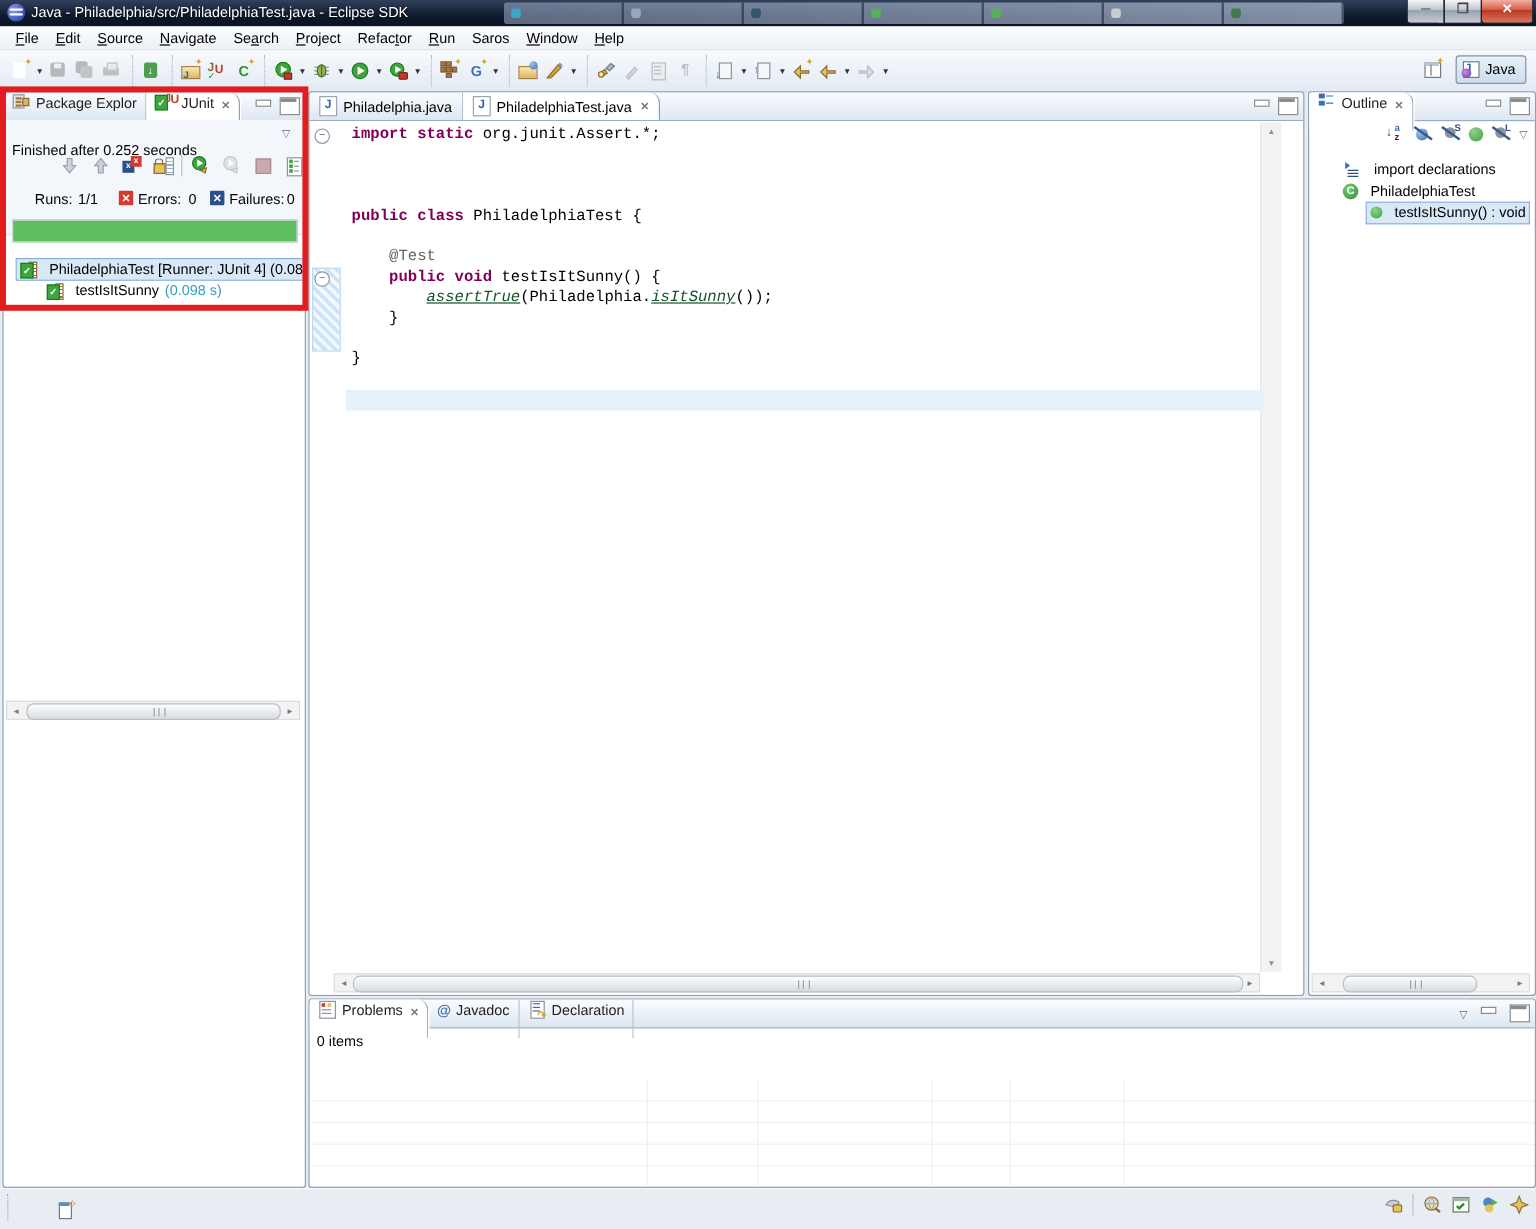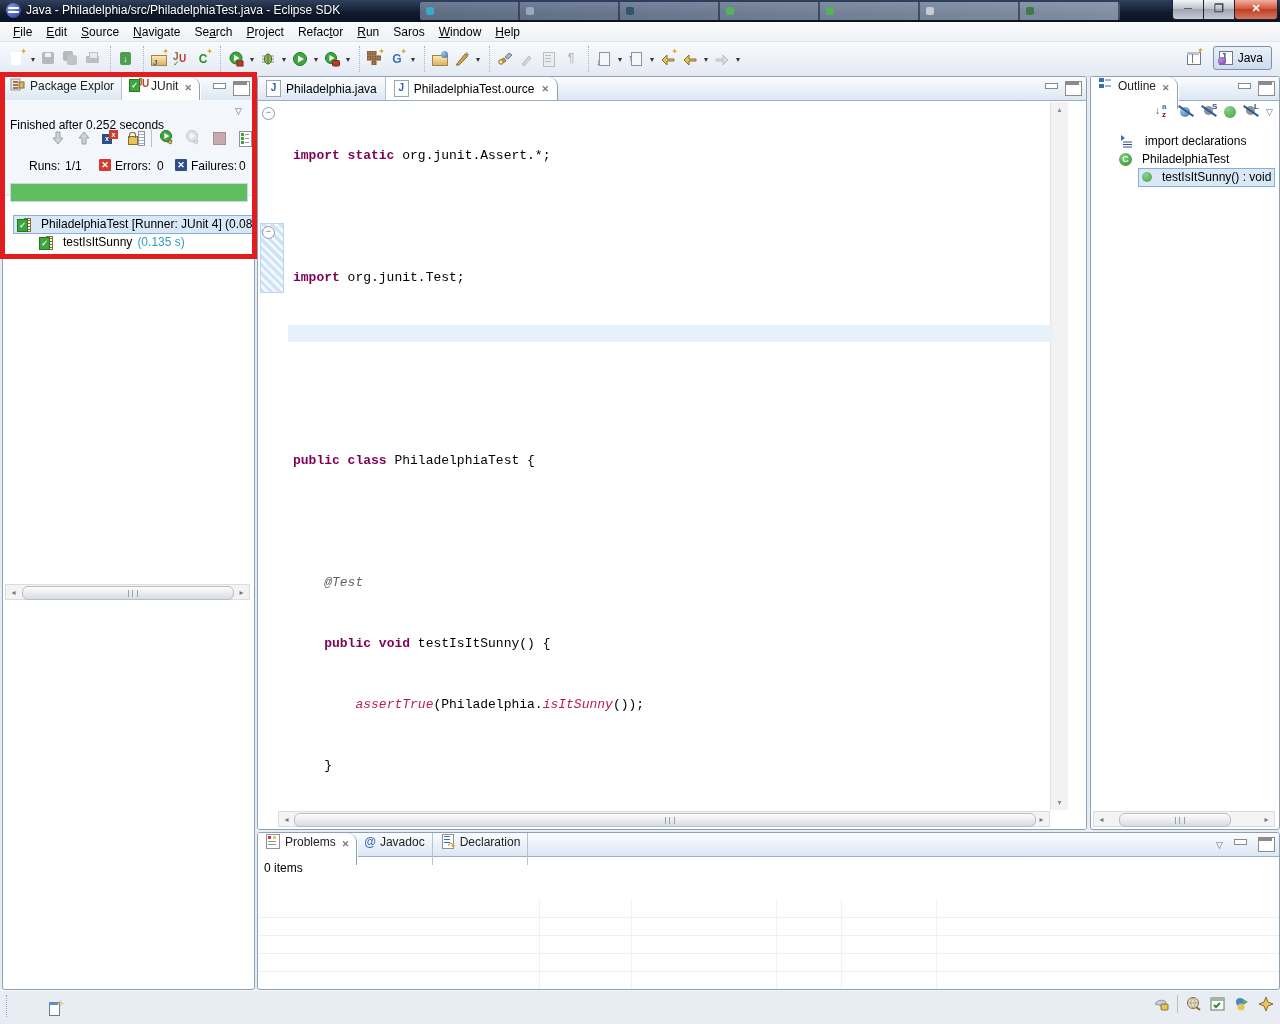--- a/index.html
+++ b/index.html
@@ -72,24 +72,24 @@
   #ft-menu{width:14px;height:10px;margin:0 8px 0 8px;border-top:3px solid #4a7ab5;border-bottom:3px solid #4a7ab5;background:linear-gradient(#f1f4f9 0 2px,#4a7ab5 2px 5px,#f1f4f9 5px);}
   
   #annotation-rect{left:0px;top:72px;width:247px;height:177px;border:5px solid #e11d1d;z-index:50;pointer-events:none;}
   
   #editor-panel{left:257px;top:76px;width:828px;height:752px;}
   .etab{display:flex;align-items:center;padding:0 8px;border-right:1px solid #b6c3d2;white-space:nowrap;}
   .etab.active{background:#fff;border-right:1px solid #8ea0b5;border-radius:0 9px 0 0;}
   .jicon{width:13px;height:15px;background:#fff;border:1px solid #9aa6b4;color:#2e5fb0;font-weight:bold;font-size:10px;line-height:14px;text-align:center;margin-right:5px;}
   #code-area{position:absolute;left:0;top:24px;right:0;bottom:0;background:#fff;}
   #code-lines{position:absolute;left:35px;top:3px;font-family:"Liberation Mono",monospace;font-size:13px;}
-  .cl{height:17px;white-space:pre;position:relative;z-index:2;margin-top:44px;}
+  .cl{height:17px;white-space:pre;position:relative;z-index:2;}
   .tk-k{color:#7f0055;font-weight:bold;}
-  .tk-a{color:#646464;font-style:italic;}
-  .tk-i{font-style:italic;color:#be185d;}
+  .tk-a{color:#646464;}
+  .tk-i{font-style:italic;color:#14532d;text-decoration:underline;}
   .tk-p{color:#000;}
   #cur-line{position:absolute;left:30px;top:224px;width:765px;height:17px;background:#e7f1fc;z-index:1;}
   #range-hatch{position:absolute;left:2px;top:122px;width:22px;height:68px;background:repeating-linear-gradient(45deg,#cfe3f6 0 3px,#f2f8fe 3px 6px);border:1px solid #bcd6ee;z-index:3;}
   .fold{position:absolute;left:4px;width:11px;height:11px;border:1px solid #8b98a6;border-radius:50%;background:#fff;color:#667;font-size:9px;line-height:9px;text-align:center;z-index:4;}
   #vscroll{position:absolute;right:18px;top:1px;width:17px;height:708px;background:#f2f2f3;border-left:1px solid #e2e4e7;}
   .varr{position:absolute;left:3px;width:11px;height:11px;color:#8a929c;font-size:8px;line-height:11px;text-align:center;}
   
   #outline-panel{left:1090px;top:76px;width:188px;height:752px;}
   #outline-toolbar{position:absolute;right:6px;top:27px;display:flex;align-items:center;gap:7px;}
   .slash{position:relative;}
@@ -491,21 +491,21 @@
         </span>
       <span class="titem" style="white-space:nowrap">PhiladelphiaTest [Runner: JUnit 4] (0.08</span>
     </span>
   </div>
   <div class="trow" style="top:156px;width:100%">
     <span style="margin-left:36px" class="testok">
         <span class="ln"></span>
         <span class="pg">✓</span>
       </span>
     <span class="titem">testIsItSunny</span>
-    <span class="ttime">(0.135 s)</span>
+    <span class="ttime">(0.098 s)</span>
   </div>
 
   <div class="hscroll" style="left:2px;top:507px;width:245px">
     <span class="arr" style="left:2px">◂</span>
     <span class="arr" style="right:2px">▸</span>
     <span class="thumb" style="left:16px;width:210px">
         <span class="grip3"></span>
       </span>
   </div>
 
@@ -514,37 +514,36 @@
 <div class="abs" id="annotation-rect"></div>
 
 <div class="abs panel" id="editor-panel">
   <div class="tabrow">
     <div class="etab">
       <span class="jicon">J</span>
       <span>Philadelphia.java</span>
     </div>
     <div class="etab active">
       <span class="jicon">J</span>
-      <span>PhiladelphiaTest.ource</span>
+      <span>PhiladelphiaTest.java</span>
       <span class="x" style="margin-left:7px;color:#777;font-size:9px;font-weight:bold">✕</span>
     </div>
     <div class="minmax">
       <span class="mm min"></span>
       <span class="mm max"></span>
     </div>
   </div>
   <div id="code-area">
     <div id="cur-line"></div>
     <div id="range-hatch"></div>
     <span class="fold" style="top:6px">−</span>
     <span class="fold" style="top:125px">−</span>
     <div id="code-lines">
         <div class="cl"><span class="tk-k">import static</span><span class="tk-p"> org.junit.Assert.*;</span></div>
         <div class="cl"></div>
-        <div class="cl"><span class="tk-k">import</span><span class="tk-p"> org.junit.Test;</span></div>
         <div class="cl"></div>
         <div class="cl"></div>
         <div class="cl"><span class="tk-k">public class</span><span class="tk-p"> PhiladelphiaTest {</span></div>
         <div class="cl"></div>
         <div class="cl"><span class="tk-p">    </span><span class="tk-a">@Test</span></div>
         <div class="cl"><span class="tk-p">    </span><span class="tk-k">public void</span><span class="tk-p"> testIsItSunny() {</span></div>
         <div class="cl"><span class="tk-p">        </span><span class="tk-i">assertTrue</span><span class="tk-p">(Philadelphia.</span><span class="tk-i">isItSunny</span><span class="tk-p">());</span></div>
         <div class="cl"><span class="tk-p">    }</span></div>
         <div class="cl"></div>
         <div class="cl"><span class="tk-p">}</span></div>

